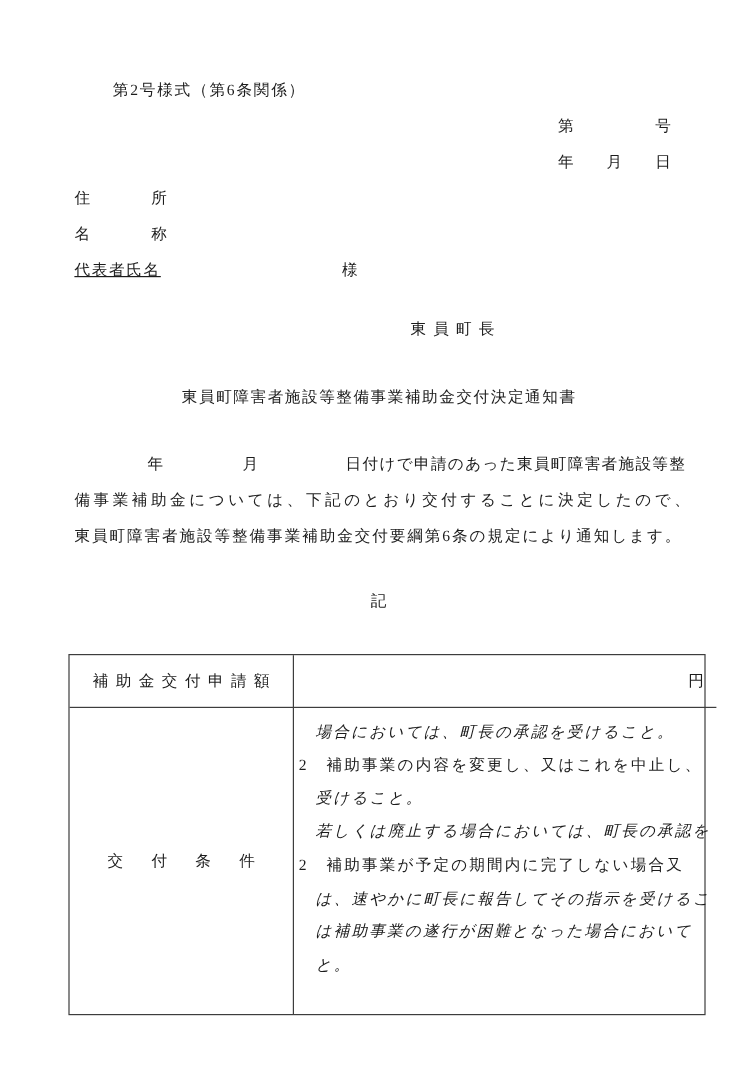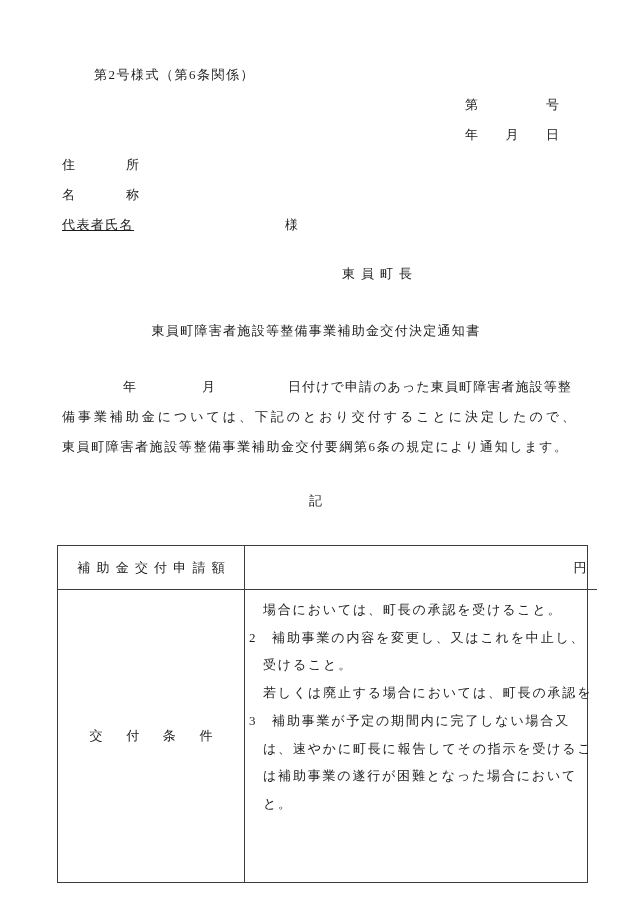--- a/index.html
+++ b/index.html
@@ -33,21 +33,21 @@
   .body-line1 .b-year  { position: absolute; left: 61px;  top: 0; }
   .body-line1 .b-month { position: absolute; left: 140px; top: 0; }
   .body-line1 .b-rest  { position: absolute; left: 226px; top: 0; letter-spacing: 1.1px; }
   .body-line2 { left: 62px; top: 408px; letter-spacing: 2.95px; }
   .body-line3 { left: 62px; top: 438px; letter-spacing: 1.6px; }
 
   .note-marker { left: 62px; top: 492px; width: 508px; text-align: center; letter-spacing: 1px; }
 
   .grant-table {
     position: absolute; left: 57px; top: 545px;
-    width: 531px; height: 338px;
+    width: 531px; height: 301px;
     border: 1px solid #3d3d3d;
     box-sizing: border-box;
     display: grid;
     grid-template-columns: 187px 1fr;
     grid-template-rows: 44px 1fr;
   }
   .cell { box-sizing: border-box; }
   .cell-amount-label {
     border-right: 1px solid #3d3d3d;
     border-bottom: 1px solid #3d3d3d;
@@ -63,21 +63,21 @@
     border-right: 1px solid #3d3d3d;
     display: flex; align-items: center; justify-content: center;
     letter-spacing: 5.3px; text-indent: 5.3px;
   }
   .cell-conditions-body { padding: 6px 4px 0 4px; }
   .cond-line {
     line-height: 27.7px;
     letter-spacing: 1.8px;
     white-space: nowrap;
   }
-  .cond-line.cont { padding-left: 14px; }
+  .cond-line.cont { padding-left: 14px; font-style: italic; }
 </style>
 </head>
 <body>
 
 <div class="abs form-number">第2号様式（第6条関係）</div>
 
 <div class="abs doc-no-line">
   <span>第</span>
   <span>号</span>
 </div>
@@ -121,18 +121,18 @@
   <div class="cell cell-amount-label">補助金交付申請額</div>
   <div class="cell cell-amount-value">
     <span>円</span>
   </div>
   <div class="cell cell-conditions-label">交　付　条　件</div>
   <div class="cell cell-conditions-body">
     <div class="cond-line cont">場合においては、町長の承認を受けること。</div>
     <div class="cond-line">2　補助事業の内容を変更し、又はこれを中止し、</div>
     <div class="cond-line cont">受けること。</div>
     <div class="cond-line cont">若しくは廃止する場合においては、町長の承認を</div>
-    <div class="cond-line">3　補助事業が予定の期間内に完了しない場合又</div>
+    <div class="cond-line">2　補助事業が予定の期間内に完了しない場合又</div>
     <div class="cond-line cont">は、速やかに町長に報告してその指示を受けるこ</div>
     <div class="cond-line cont">は補助事業の遂行が困難となった場合において</div>
     <div class="cond-line cont">と。</div>
   </div>
 </div>
 
 </body></html>

